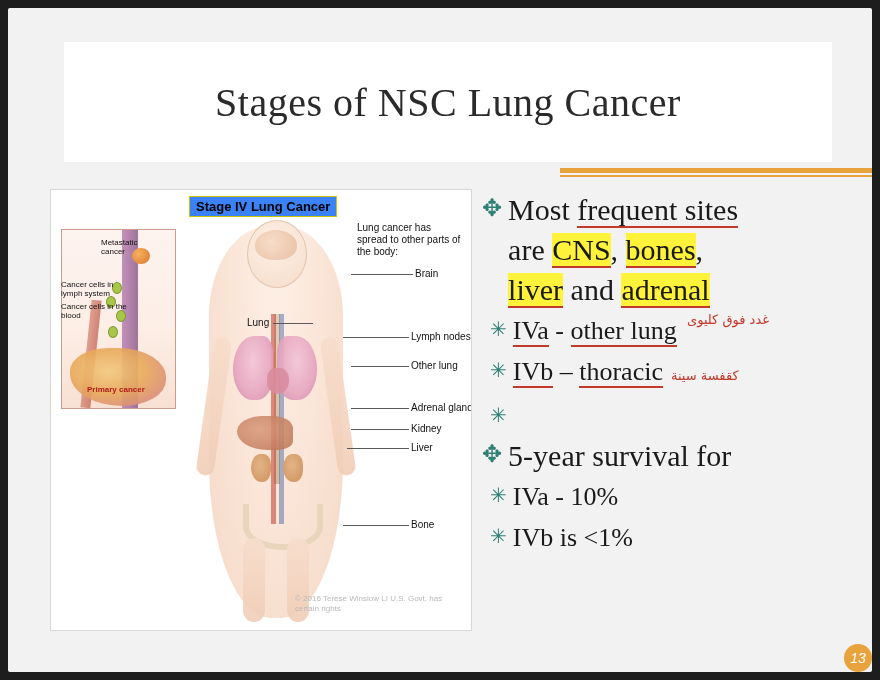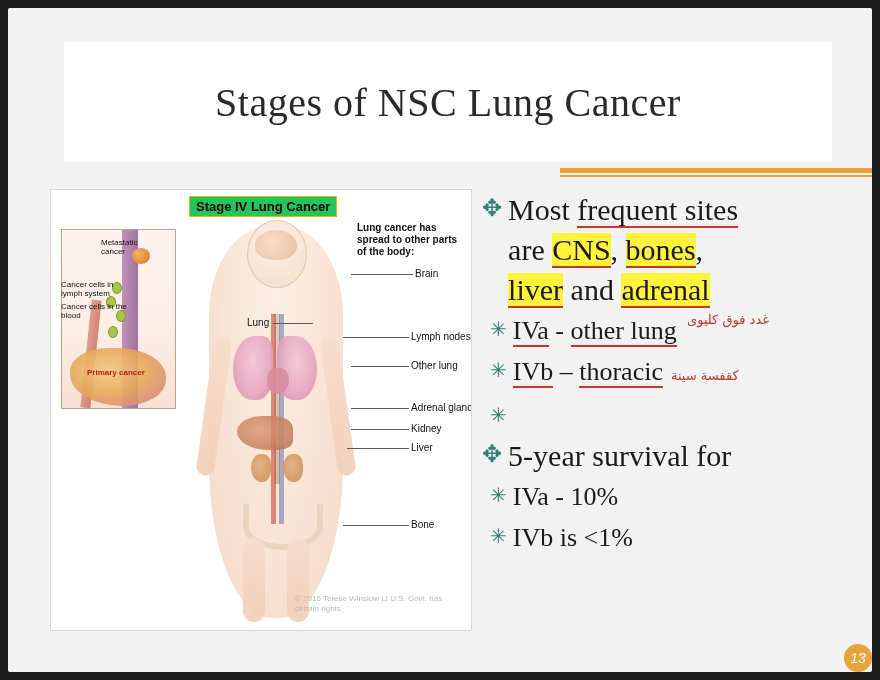--- a/index.html
+++ b/index.html
@@ -40,21 +40,21 @@
   
   .img-panel{
     position:absolute;left:42px;top:181px;
     width:420px;height:440px;
     background:#ffffff;
     border:1px solid #d8d8d8;
     overflow:hidden;
   }
   .img-title{
     position:absolute;left:138px;top:6px;
-    background:#22c55e;
+    background:#3b82f6;
     color:#000;
     font-family:"Liberation Sans", sans-serif;
     font-weight:bold;font-size:13px;
     padding:2px 6px;
     border:1px solid #cfc400;
     white-space:nowrap;
   }
   .inset{
     position:absolute;left:10px;top:39px;width:113px;height:178px;
     background:linear-gradient(180deg,#fdf3ef 0%,#fdeee6 55%,#f7e0d2 100%);
@@ -82,21 +82,21 @@
   }
   .inset .tumor{
     position:absolute;left:70px;top:18px;width:18px;height:16px;border-radius:50%;
     background:radial-gradient(circle at 35% 35%,#f6b25f,#d8762f);
   }
   .ins-lbl{
     position:absolute;
     font-family:"Liberation Sans", sans-serif;
     font-size:8px;line-height:9px;color:#111;
   }
-  .ins-lbl.red{color:#b11b1b;font-weight:bold;}
+  .ins-lbl.red{color:#b11b1b;font-weight:bold;margin-top:17px;}
   
   .figure{
     position:absolute;left:120px;top:28px;width:210px;height:400px;
   }
   .body-silhouette{
     position:absolute;left:38px;top:8px;width:134px;height:392px;
     background:radial-gradient(ellipse at 50% 12%,#fdeee4 0%,#fbe7da 35%,#f7ddcc 75%,#f3d5c2 100%);
     border-radius:60px 60px 46% 46% / 90px 90px 40% 40%;
     opacity:.95;
   }
@@ -160,21 +160,21 @@
     position:absolute;
     font-family:"Liberation Sans", sans-serif;
     font-size:10px;color:#111;white-space:nowrap;text-align:right;
   }
   .lead{
     position:absolute;height:1px;background:#5a5a5a;
   }
   .spread-note{
     position:absolute;left:306px;top:32px;width:106px;
     font-family:"Liberation Sans", sans-serif;
-    font-size:10px;font-weight:bold;line-height:12px;color:#111;
+    font-size:10px;font-weight:normal;line-height:12px;color:#111;
   }
   .copyright{
     position:absolute;left:244px;top:404px;width:170px;
     font-family:"Liberation Sans", sans-serif;
     font-size:8px;line-height:10px;color:#b9b9b9;
   }
   
   .bullets{
     position:absolute;left:474px;top:182px;width:394px;
   }

